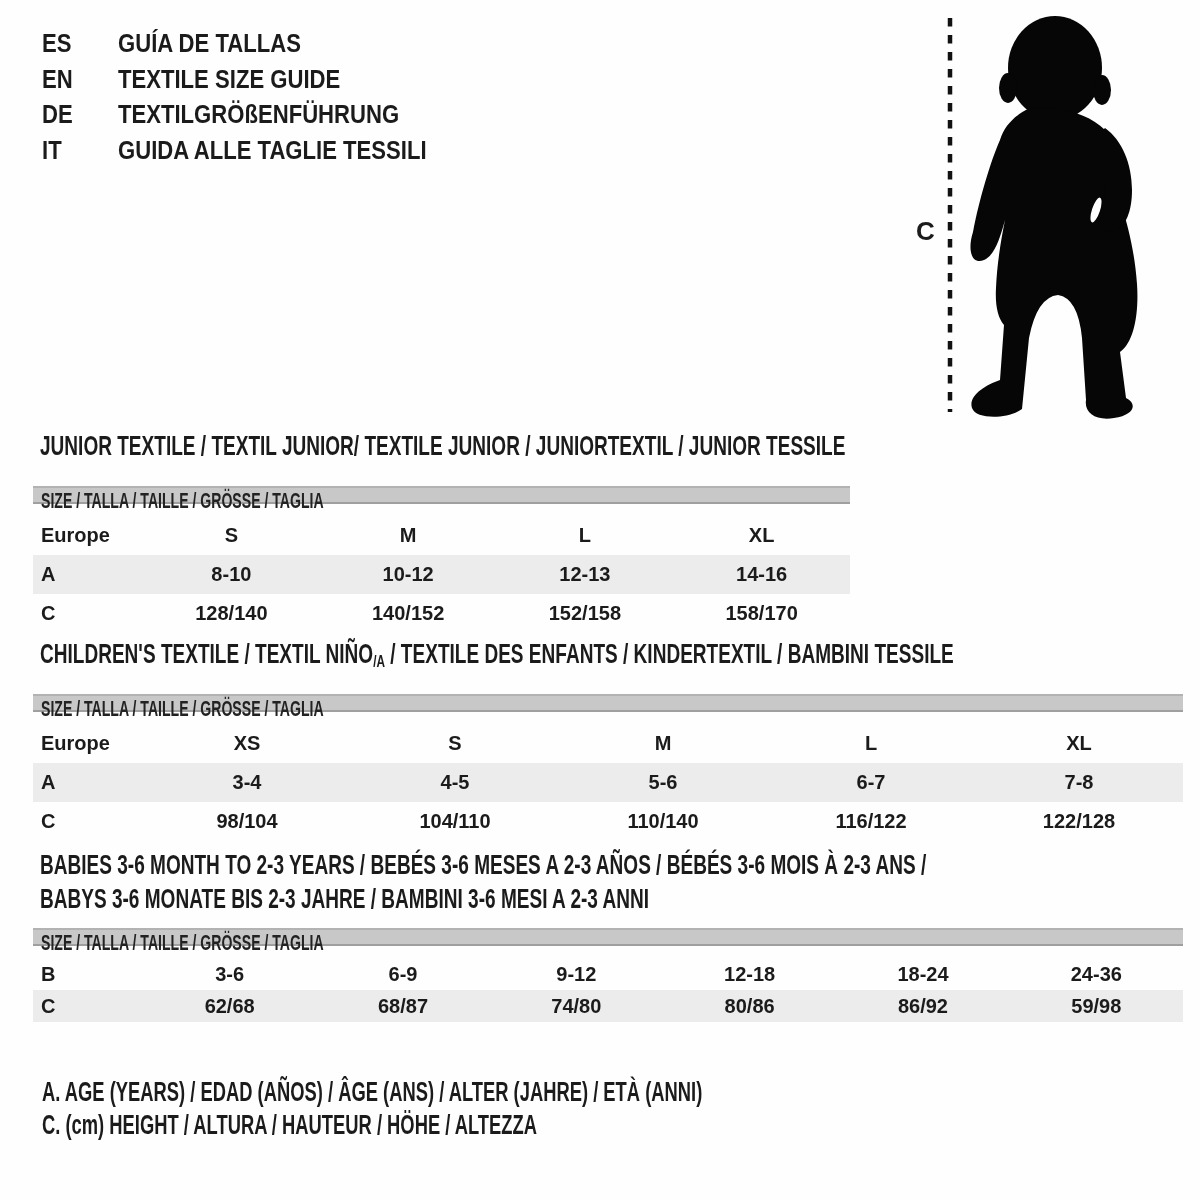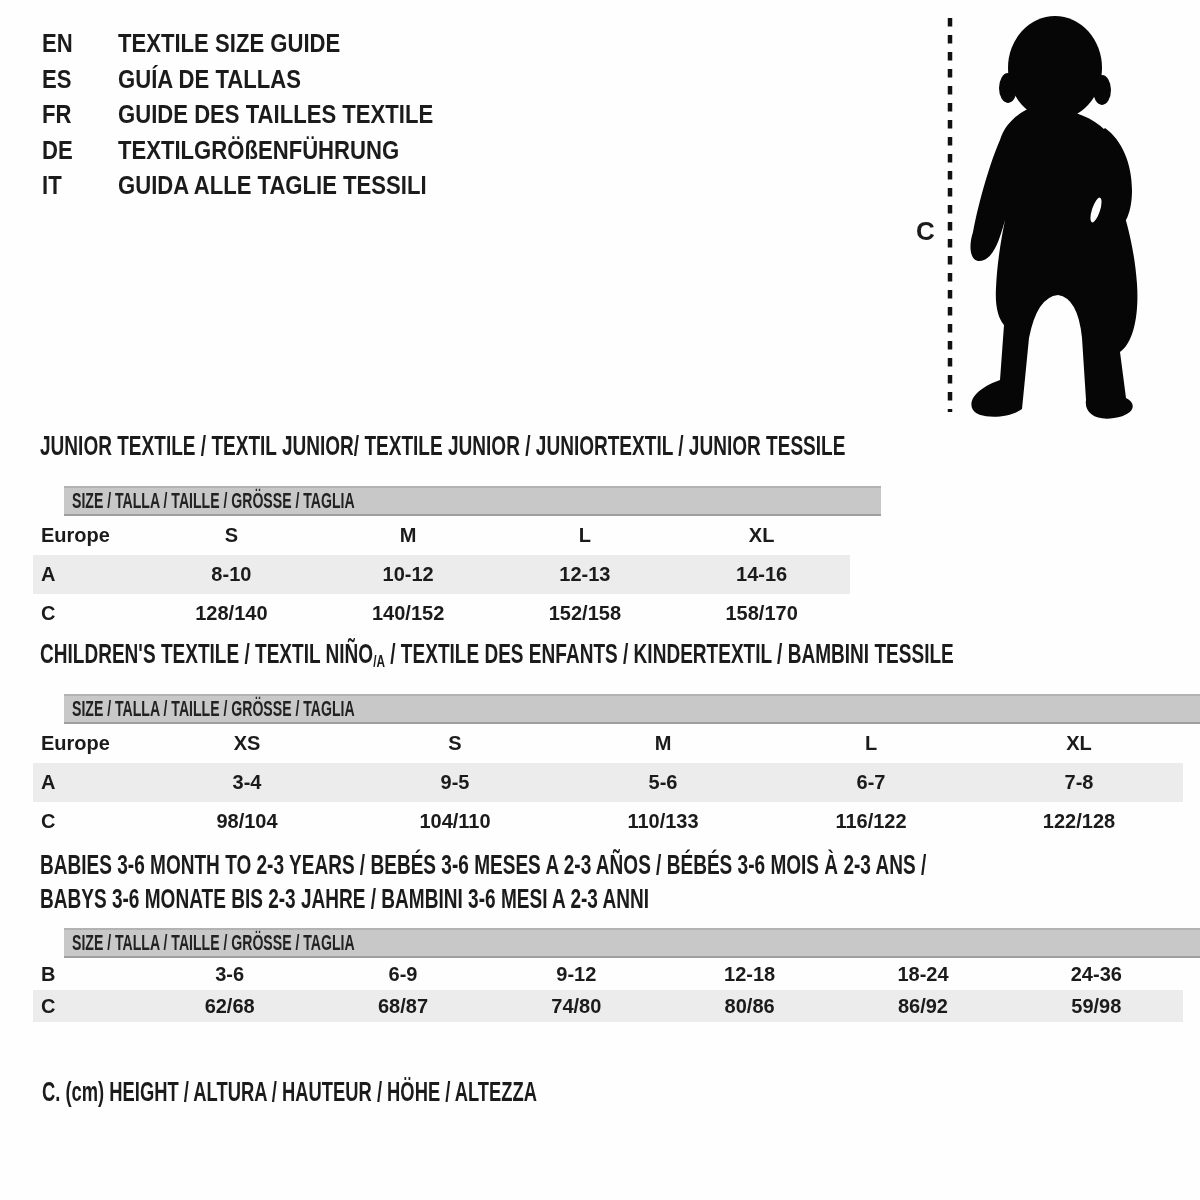--- a/index.html
+++ b/index.html
@@ -36,26 +36,25 @@
   
   .section{position:absolute;left:33px;}
   .sec-junior{top:432px;width:817px;}
   .sec-children{top:640px;width:1150px;}
   .sec-babies{top:851px;width:1150px;}
   .sec-title{position:absolute;left:7px;top:0;font-size:28px;line-height:28px;white-space:nowrap;}
   .sec-title2{position:absolute;left:7px;top:34px;font-size:28px;line-height:28px;white-space:nowrap;text-align:center;}
   .title-sub{font-size:0.62em;vertical-align:-0.25em;}
 
   .size-bar{
-    position:absolute;left:0;width:100%;height:30px;
+    position:absolute;left:0;width:100%;height:18px;
     background:var(--bar);
     border-top:2px solid var(--bar-edge-top);
     border-bottom:2px solid var(--bar-edge-bot);
     padding-left:8px;
-    margin-left:31px;
   }
   .size-bar .bar-text{
     display:inline-block;transform:scaleX(0.64);transform-origin:0 50%;
     font-size:22px;line-height:26px;white-space:nowrap;color:#222;
   }
   .sec-junior .size-bar,.sec-children .size-bar{top:54px;}
   .sec-babies .size-bar{top:77px;}
 
   .tbody{position:absolute;left:0;width:100%;}
   .sec-junior .tbody,.sec-children .tbody{top:84px;}
@@ -68,30 +67,26 @@
 
   
   .legend{position:absolute;left:42px;top:1076px;}
   .legend-line{font-size:27px;line-height:33px;white-space:nowrap;}
 </style>
 </head>
 <body>
 
 <div class="lang-block">
   <div class="lang-row">
+    <div class="lang-code"><span>ES</span></div>
+    <div class="lang-label"><span>GUÍA DE TALLAS</span></div>
+  </div>
+  <div class="lang-row">
     <div class="lang-code"><span>EN</span></div>
     <div class="lang-label"><span>TEXTILE SIZE GUIDE</span></div>
-  </div>
-  <div class="lang-row">
-    <div class="lang-code"><span>ES</span></div>
-    <div class="lang-label"><span>GUÍA DE TALLAS</span></div>
-  </div>
-  <div class="lang-row">
-    <div class="lang-code"><span>FR</span></div>
-    <div class="lang-label"><span>GUIDE DES TAILLES TEXTILE</span></div>
   </div>
   <div class="lang-row">
     <div class="lang-code"><span>DE</span></div>
     <div class="lang-label"><span>TEXTILGRÖßENFÜHRUNG</span></div>
   </div>
   <div class="lang-row">
     <div class="lang-code"><span>IT</span></div>
     <div class="lang-label"><span>GUIDA ALLE TAGLIE TESSILI</span></div>
   </div>
 </div>
@@ -182,30 +177,30 @@
       <div class="tlabel">Europe</div>
       <div class="tcell">XS</div>
       <div class="tcell">S</div>
       <div class="tcell">M</div>
       <div class="tcell">L</div>
       <div class="tcell">XL</div>
     </div>
     <div class="trow">
       <div class="tlabel">A</div>
       <div class="tcell">3-4</div>
-      <div class="tcell">9-5</div>
+      <div class="tcell">4-5</div>
       <div class="tcell">5-6</div>
       <div class="tcell">6-7</div>
       <div class="tcell">7-8</div>
     </div>
     <div class="trow">
       <div class="tlabel">C</div>
       <div class="tcell">98/104</div>
       <div class="tcell">104/110</div>
-      <div class="tcell">110/133</div>
+      <div class="tcell">110/140</div>
       <div class="tcell">116/122</div>
       <div class="tcell">122/128</div>
     </div>
   </div>
 </div>
 
 <div class="section sec-babies">
   <div class="sec-title">
     <span class="cond">BABIES 3-6 MONTH TO 2-3 YEARS / BEBÉS 3-6 MESES A 2-3 AÑOS / BÉBÉS 3-6 MOIS À 2-3 ANS /</span>
   </div>
@@ -231,14 +226,15 @@
       <div class="tcell">68/87</div>
       <div class="tcell">74/80</div>
       <div class="tcell">80/86</div>
       <div class="tcell">86/92</div>
       <div class="tcell">59/98</div>
     </div>
   </div>
 </div>
 
 <div class="legend">
+  <div class="legend-line"><span class="cond">A. AGE (YEARS) / EDAD (AÑOS) / ÂGE (ANS) / ALTER (JAHRE) / ETÀ (ANNI)</span></div>
   <div class="legend-line"><span class="cond">C. (cm) HEIGHT / ALTURA / HAUTEUR / HÖHE / ALTEZZA</span></div>
 </div>
 
 </body></html>

